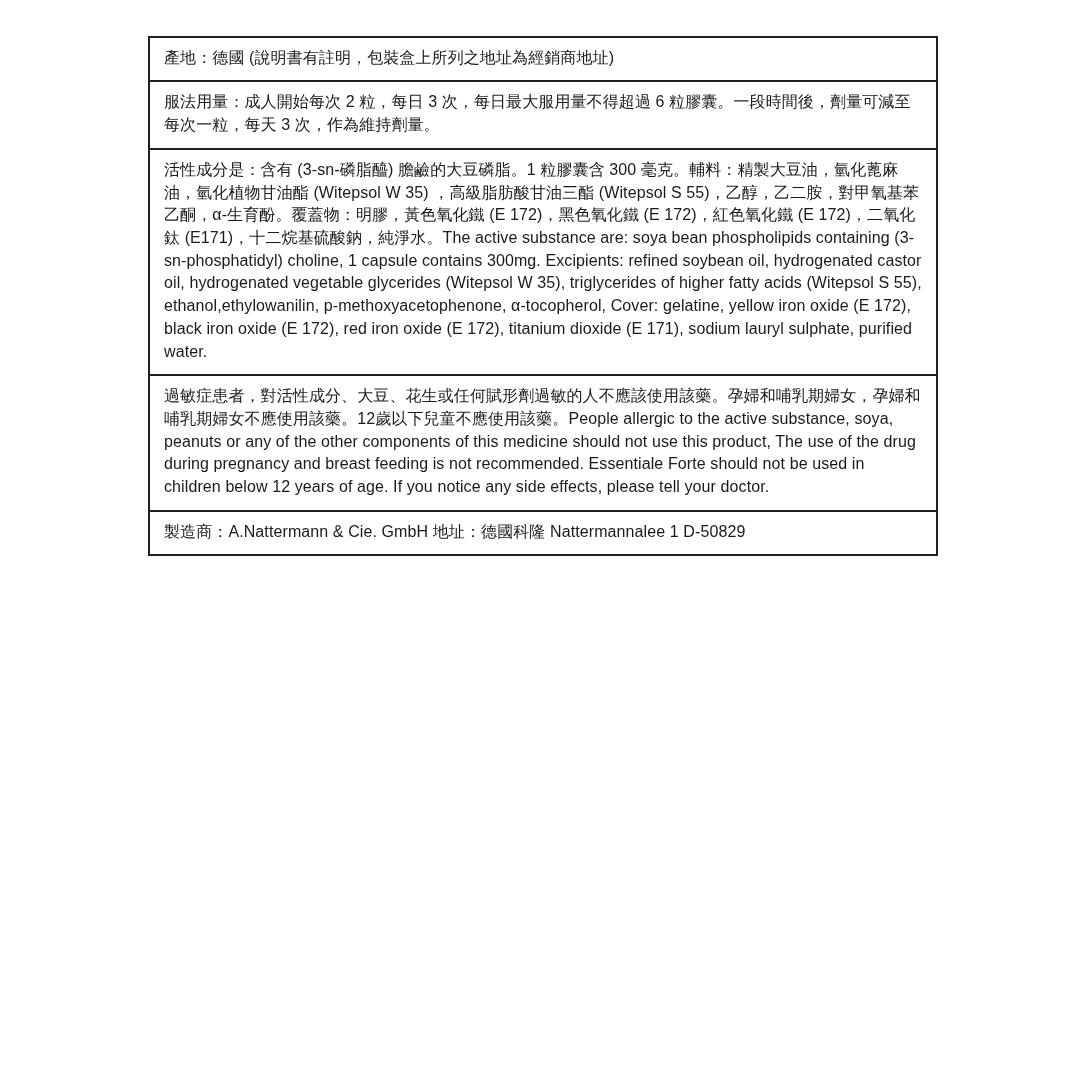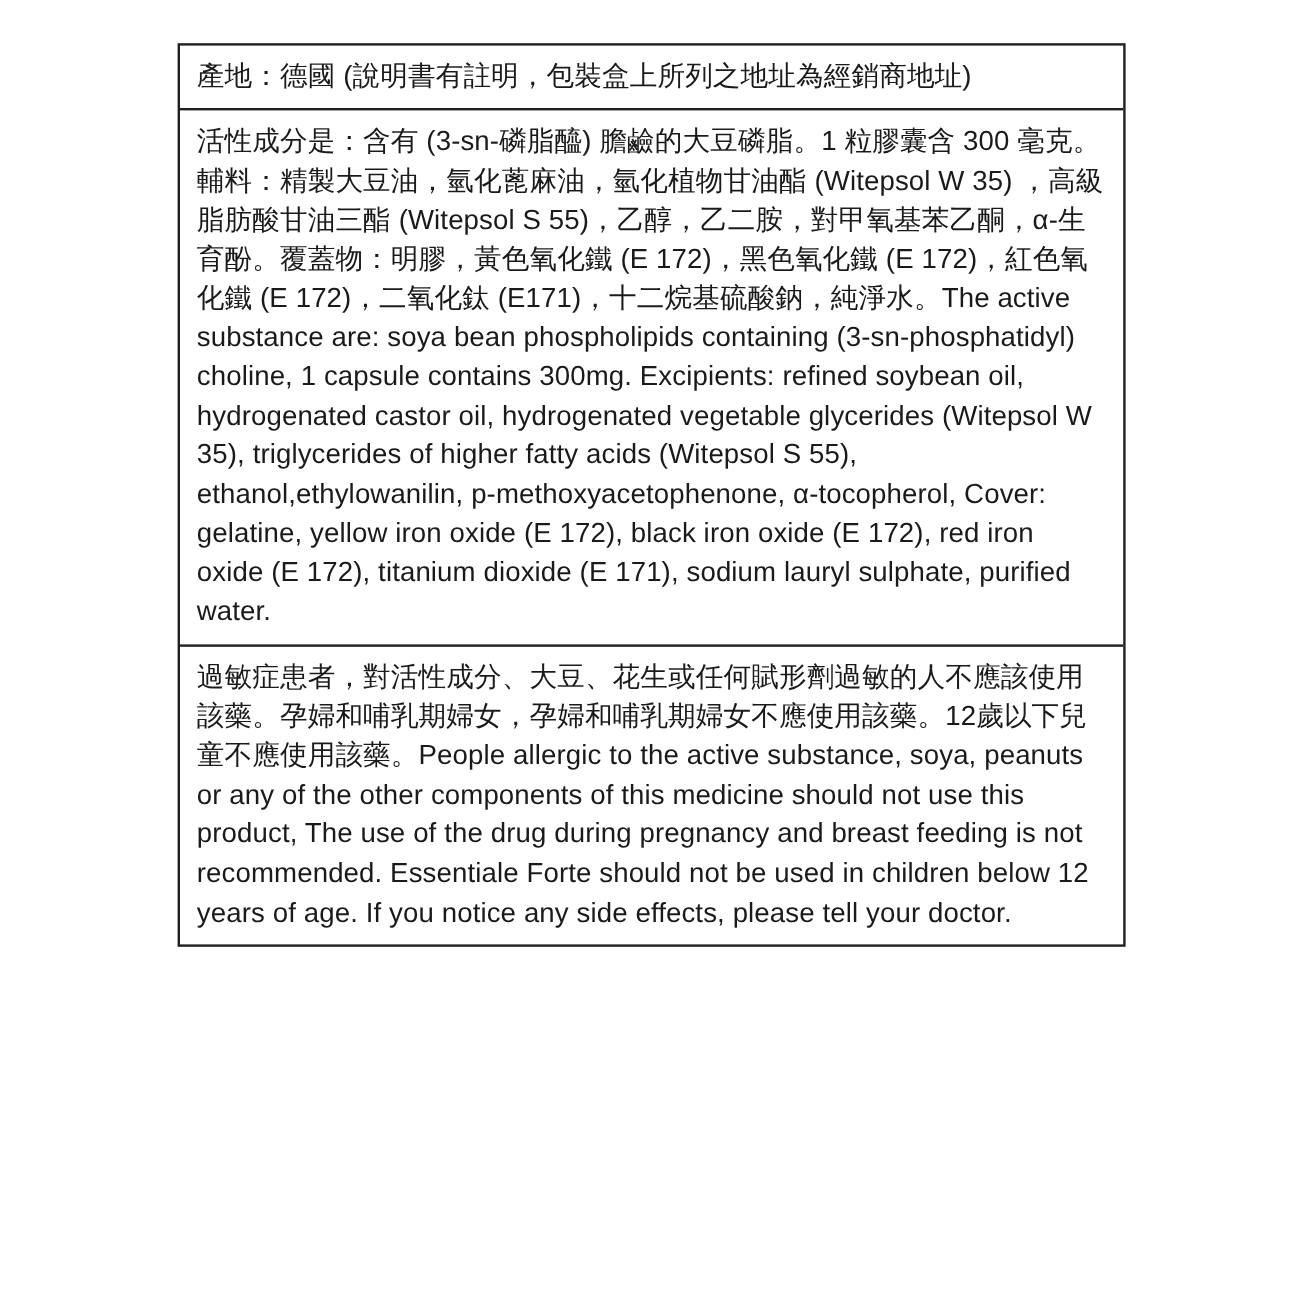--- a/index.html
+++ b/index.html
@@ -24,42 +24,48 @@
   }
   .row {
     border-bottom: 2px solid #231f20;
     padding: 9px 14px 11px 14px;
   }
   .row:last-child {
     border-bottom: none;
   }
   .row p {
     margin: 0;
-    font-size: 23px;
+    font-size: 16px;
     line-height: 1.42;
     letter-spacing: 0.1px;
     word-break: break-word;
   }
   .row.tight p {
     line-height: 1.40;
   }
 </style>
 </head>
 <body>
 
 <div class="sheet">
 
   <div class="row tight">
     <p>產地：德國 (說明書有註明，包裝盒上所列之地址為經銷商地址)</p>
   </div>
 
+  <div class="row">
+    <p>服法用量：成人開始每次 2 粒，每日 3 次，每日最大服用量不得超過 6 粒膠囊。一段時間後，劑量可減至每次一粒，每天 3 次，作為維持劑量。</p>
+  </div>
 
   <div class="row">
     <p>活性成分是：含有 (3-sn-磷脂醯) 膽鹼的大豆磷脂。1 粒膠囊含 300 毫克。輔料：精製大豆油，氫化蓖麻油，氫化植物甘油酯 (Witepsol W 35) ，高級脂肪酸甘油三酯 (Witepsol S 55)，乙醇，乙二胺，對甲氧基苯乙酮，α-生育酚。覆蓋物：明膠，黃色氧化鐵 (E 172)，黑色氧化鐵 (E 172)，紅色氧化鐵 (E 172)，二氧化鈦 (E171)，十二烷基硫酸鈉，純淨水。The active substance are: soya bean phospholipids containing (3-sn-phosphatidyl) choline, 1 capsule contains 300mg. Excipients: refined soybean oil, hydrogenated castor oil, hydrogenated vegetable glycerides (Witepsol W 35), triglycerides of higher fatty acids (Witepsol S 55), ethanol,ethylowanilin, p-methoxyacetophenone, α-tocopherol, Cover: gelatine, yellow iron oxide (E 172), black iron oxide (E 172), red iron oxide (E 172), titanium dioxide (E 171), sodium lauryl sulphate, purified water.</p>
   </div>
 
 
   <div class="row">
     <p>過敏症患者，對活性成分、大豆、花生或任何賦形劑過敏的人不應該使用該藥。孕婦和哺乳期婦女，孕婦和哺乳期婦女不應使用該藥。12歲以下兒童不應使用該藥。People allergic to the active substance, soya, peanuts or any of the other components of this medicine should not use this product, The use of the drug during pregnancy and breast feeding is not recommended. Essentiale Forte should not be used in children below 12 years of age. If you notice any side effects, please tell your doctor.</p>
   </div>
 
+  <div class="row tight">
+    <p>製造商：A.Nattermann &amp; Cie. GmbH 地址：德國科隆 Nattermannalee 1 D-50829</p>
+  </div>
 
 </div>
 
 </body></html>

